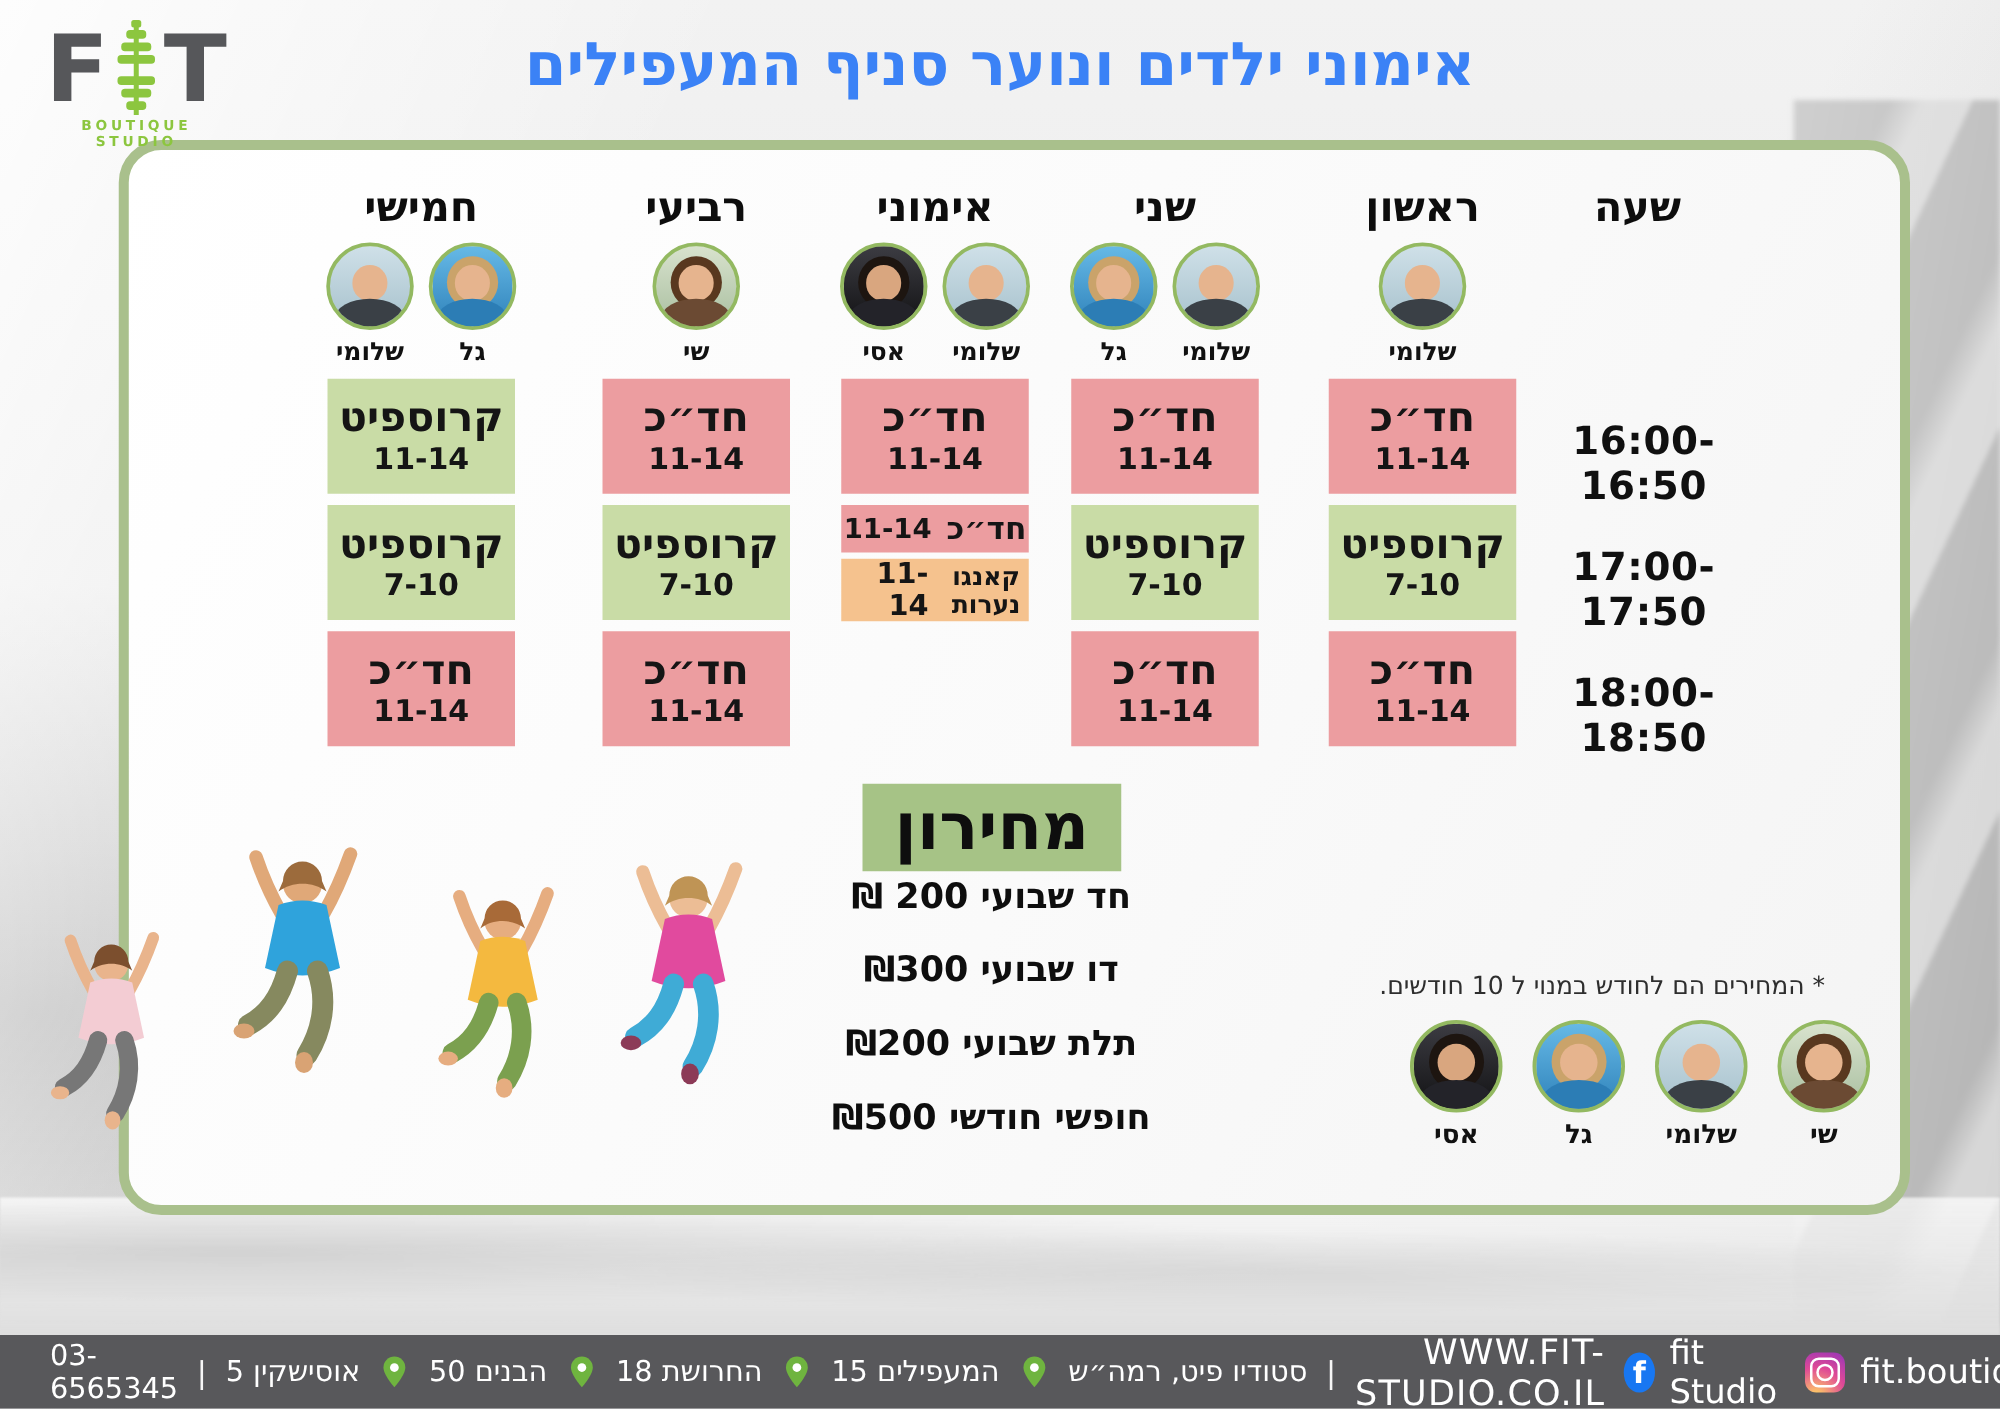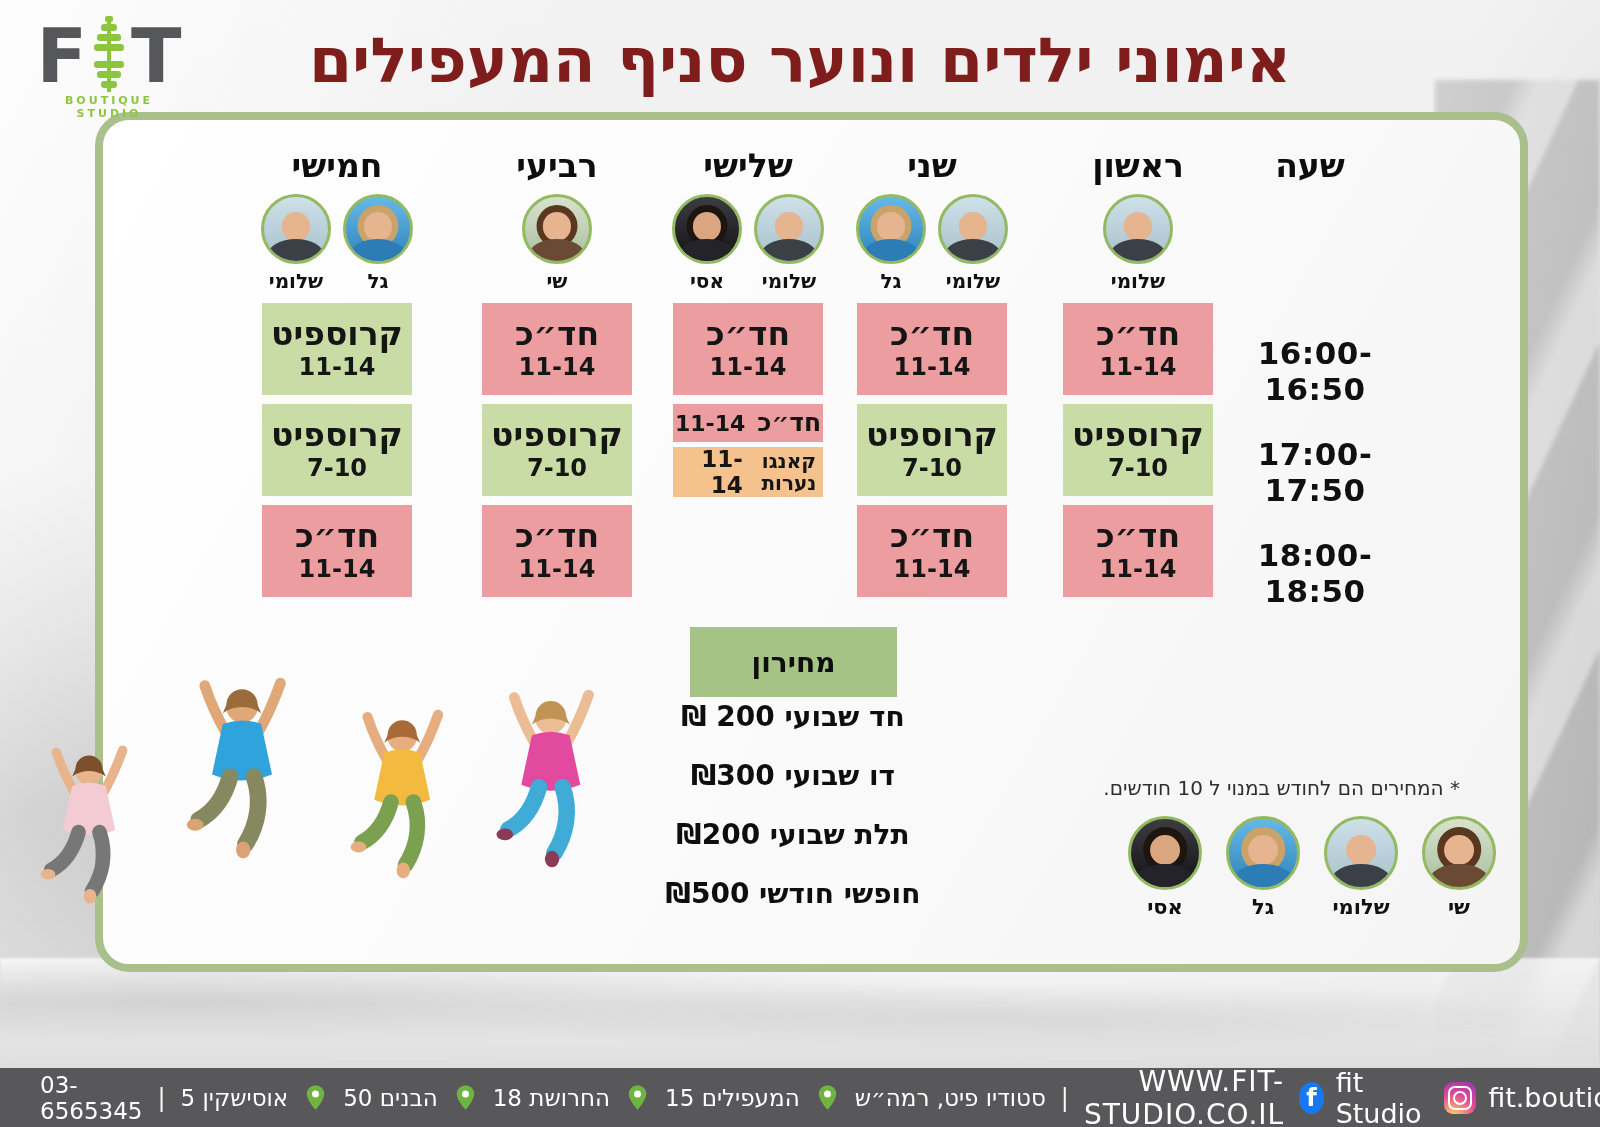--- a/index.html
+++ b/index.html
@@ -31,21 +31,21 @@
   }
 
   
   .logo{position:absolute;left:34px;top:16px;z-index:4;width:150px;text-align:center;}
   .logo-row{display:flex;align-items:center;justify-content:center;gap:4px;}
   .logo-letter{font-size:74px;font-weight:bold;color:#56575a;line-height:1;}
   .logo-sub{margin-top:-2px;font-size:11px;font-weight:bold;letter-spacing:3px;color:#8cc63f;}
 
   
   .title{position:absolute;left:0;top:24px;width:100%;text-align:center;z-index:2;
-    font-size:62px;font-weight:bold;color:#7f1d1d;margin:0;}
+    font-size:48px;font-weight:bold;color:#3b82f6;margin:0;}
 
   
   .panel{position:absolute;left:95px;top:112px;width:1417px;height:844px;z-index:1;
     background:linear-gradient(120deg,#ffffff 0%,#fafafa 55%,#f4f4f4 100%);
     border:8px solid #a9c08c;border-radius:34px;}
 
   
   .dayhead{position:absolute;top:146px;width:190px;text-align:center;z-index:2;
     font-size:33px;font-weight:bold;color:#0d0d0d;}
   .avrow{position:absolute;top:194px;width:190px;display:flex;justify-content:center;gap:12px;z-index:2;}
@@ -77,21 +77,21 @@
   .blk.half .a{font-size:22px;margin-top:0;}
   .blk.halfb .t{font-size:20px;white-space:normal;width:72px;text-align:center;line-height:1.1;}
   .blk.halfb .a{font-size:23px;}
 
   .time{position:absolute;left:1215px;width:200px;text-align:center;z-index:2;
     font-size:31px;font-weight:bold;color:#101010;letter-spacing:.5px;}
 
   
   .price-box{position:absolute;left:690px;top:627px;width:207px;height:70px;z-index:2;
     background:#a6c386;display:flex;align-items:center;justify-content:center;
-    font-size:28px;font-weight:bold;color:#0e0e0e;}
+    font-size:52px;font-weight:bold;color:#0e0e0e;}
   .price-list{position:absolute;left:618px;top:700px;width:350px;z-index:2;text-align:center;direction:rtl;}
   .price-item{font-size:28px;font-weight:bold;color:#0e0e0e;margin-bottom:26px;}
   .note{position:absolute;right:140px;top:776px;z-index:2;direction:rtl;
     font-size:20px;color:#2e2e2e;}
 
   
   .team{position:absolute;left:1128px;top:816px;z-index:2;display:flex;gap:24px;}
   .team .avatar{width:68px;height:68px;}
   .team .peep-name{font-size:21px;}
 
@@ -141,21 +141,21 @@
   <div class="logo-sub">BOUTIQUE STUDIO</div>
 </div>
 
 <h1 class="title">אימוני ילדים ונוער סניף המעפילים</h1>
 
 <div class="panel"></div>
 
 <div class="dayhead" style="left:1215px;">שעה</div>
 <div class="dayhead" style="left:1043px;">ראשון</div>
 <div class="dayhead" style="left:837px;">שני</div>
-<div class="dayhead" style="left:653px;">שלישי</div>
+<div class="dayhead" style="left:653px;">אימוני</div>
 <div class="dayhead" style="left:462px;">רביעי</div>
 <div class="dayhead" style="left:242px;">חמישי</div>
 
 <div class="avrow" style="left:1043px;">
   <div class="peep">
     <span class="avatar av-shlomi">
         <i class="head"></i>
       </span>
     <span class="peep-name">שלומי</span>
   </div>

